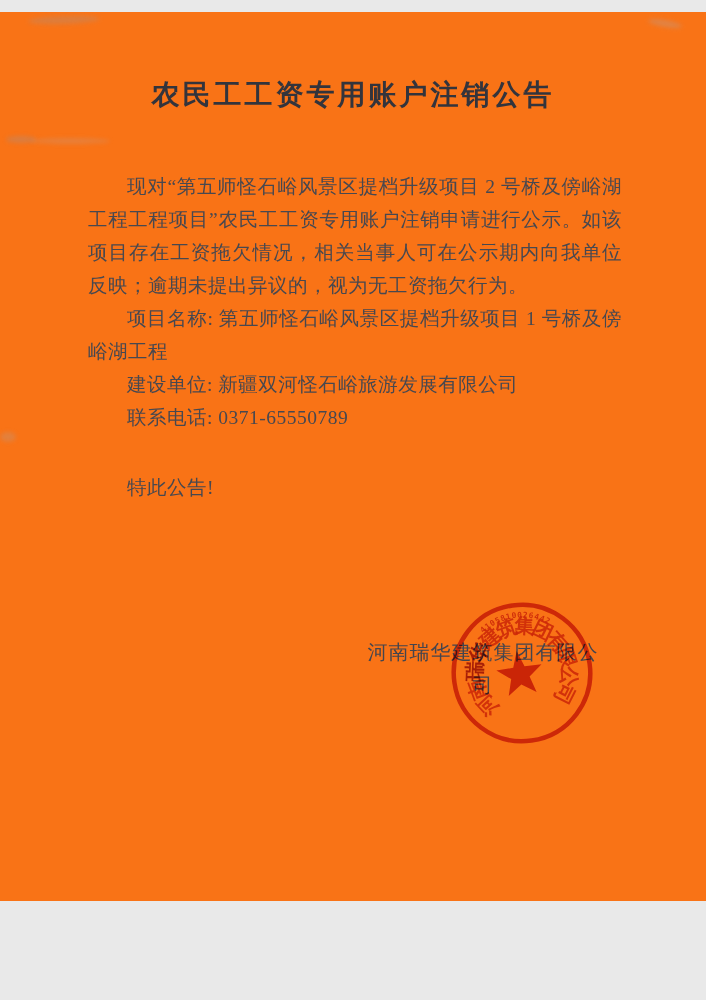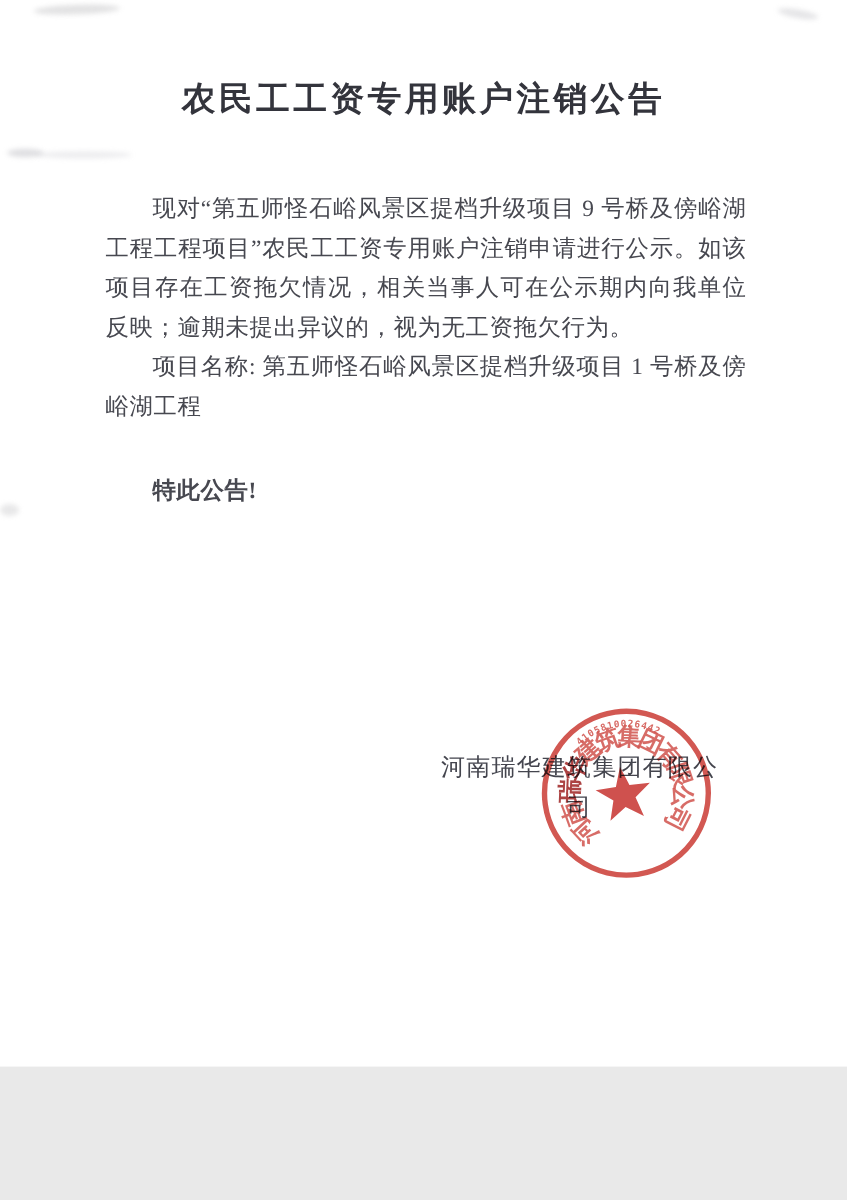--- a/index.html
+++ b/index.html
@@ -1,20 +1,20 @@
 <!DOCTYPE html>
 <html><head>
 <meta charset="utf-8">
 <style>
   html,body{margin:0;padding:0;background:#e9e9e9;}
   .page{
     position:relative;
     width:706px;height:889px;
-    margin:0 auto;
-    background:#ffffff;
+    margin:12px auto;
+    background:#f97316;
     overflow:hidden;
     font-family:"Liberation Serif","DejaVu Serif",serif;
   }
   
   .smudge{position:absolute;border-radius:50%;filter:blur(2px);pointer-events:none;}
   .smudge-tl{left:28px;top:4px;width:72px;height:8px;background:rgba(150,150,155,.28);transform:rotate(-2deg);}
   .smudge-tr{left:648px;top:8px;width:34px;height:7px;background:rgba(170,170,175,.30);transform:rotate(10deg);}
   .smudge-left1{left:6px;top:124px;width:30px;height:7px;background:rgba(150,150,158,.30);}
   .smudge-left2{left:0px;top:420px;width:16px;height:10px;background:rgba(165,165,170,.26);}
   .smudge-left3{left:10px;top:948px;width:18px;height:6px;background:rgba(170,170,176,.28);}
@@ -29,21 +29,21 @@
     font-weight:900;font-size:28px;letter-spacing:3px;
     color:#33343c;
   }
   .content{
     position:absolute;left:88px;top:158px;width:534px;
     font-size:19.5px;line-height:33px;letter-spacing:.5px;
     color:#474850;
     text-align:justify;
   }
   .content p{margin:0;text-indent:2em;}
-  .content .closing{margin-top:37px;font-weight:bold;}
+  .content .closing{margin-top:37px;}
 
   .signature{
     position:absolute;left:358px;top:624px;width:250px;
     text-align:center;color:#44454e;
   }
   .signature .sig-company{font-size:20px;line-height:33px;letter-spacing:1px;}
   .signature .sig-date{font-size:19px;line-height:30px;letter-spacing:2px;}
 
   .seal{
     position:absolute;left:442px;top:586px;width:160px;height:150px;
@@ -71,22 +71,24 @@
   <div class="smudge smudge-tr"></div>
   <div class="smudge smudge-left1"></div>
   <div class="smudge smudge-title"></div>
   <div class="smudge smudge-left2"></div>
   <div class="smudge smudge-left3"></div>
   <div class="scan-line-bottom"></div>
 
   <div class="doc-title">农民工工资专用账户注销公告</div>
 
   <div class="content">
-    <p>现对“第五师怪石峪风景区提档升级项目 9 号桥及傍峪湖工程工程项目”农民工工资专用账户注销申请进行公示。如该项目存在工资拖欠情况，相关当事人可在公示期内向我单位反映；逾期未提出异议的，视为无工资拖欠行为。</p>
+    <p>现对“第五师怪石峪风景区提档升级项目 2 号桥及傍峪湖工程工程项目”农民工工资专用账户注销申请进行公示。如该项目存在工资拖欠情况，相关当事人可在公示期内向我单位反映；逾期未提出异议的，视为无工资拖欠行为。</p>
     <p>项目名称: 第五师怪石峪风景区提档升级项目 1 号桥及傍峪湖工程</p>
+    <p>建设单位: 新疆双河怪石峪旅游发展有限公司</p>
+    <p>联系电话: 0371-65550789</p>
     <p class="closing">特此公告!</p>
   </div>
 
   <div class="signature">
     <div class="sig-company">河南瑞华建筑集团有限公司</div>
   </div>
 
   <div class="seal">
     <svg viewBox="0 0 200 200">
       <circle cx="100" cy="100" r="91" fill="none" stroke-width="6" stroke="#cf4b45"></circle>

